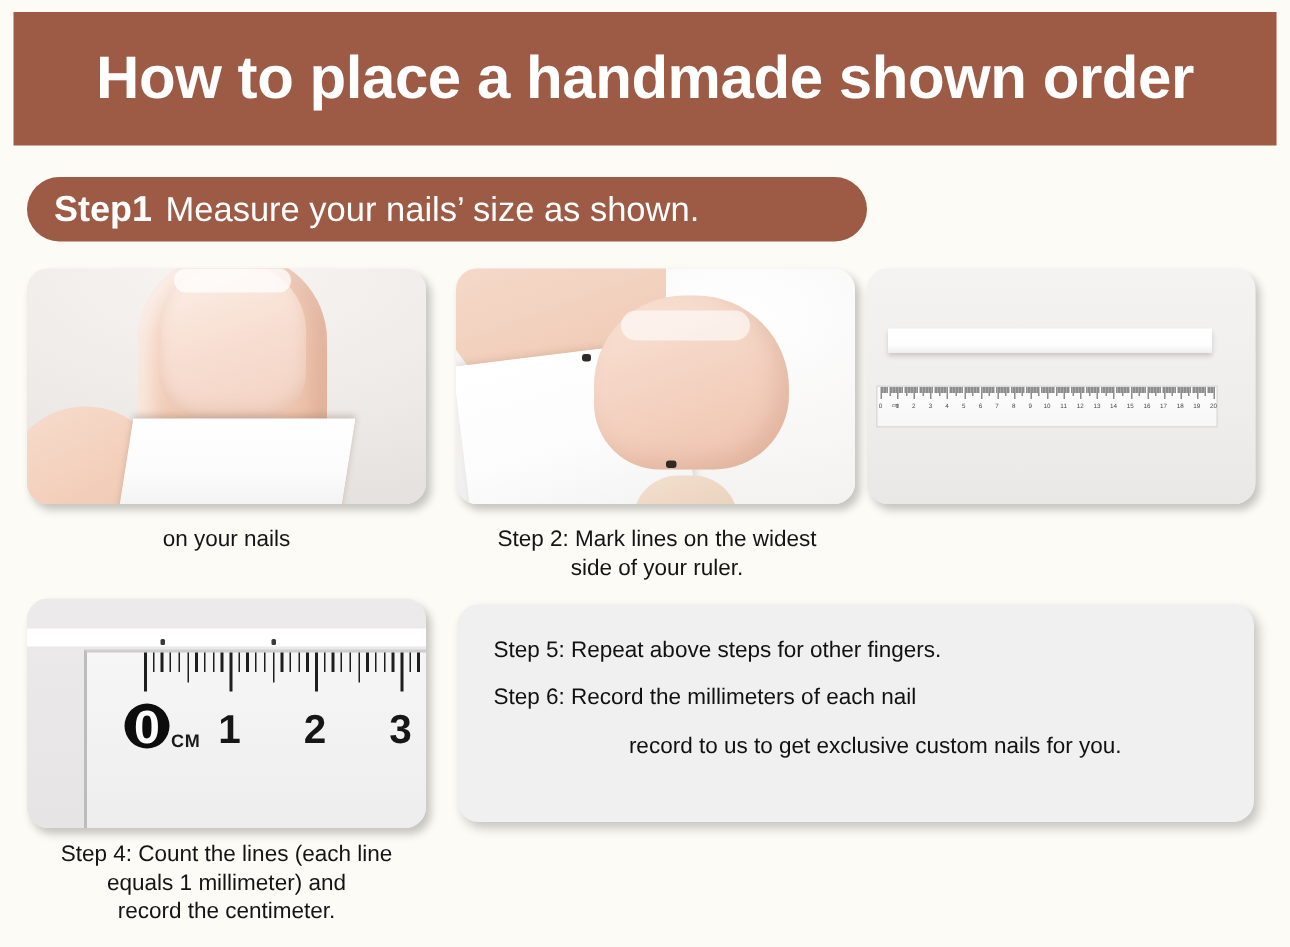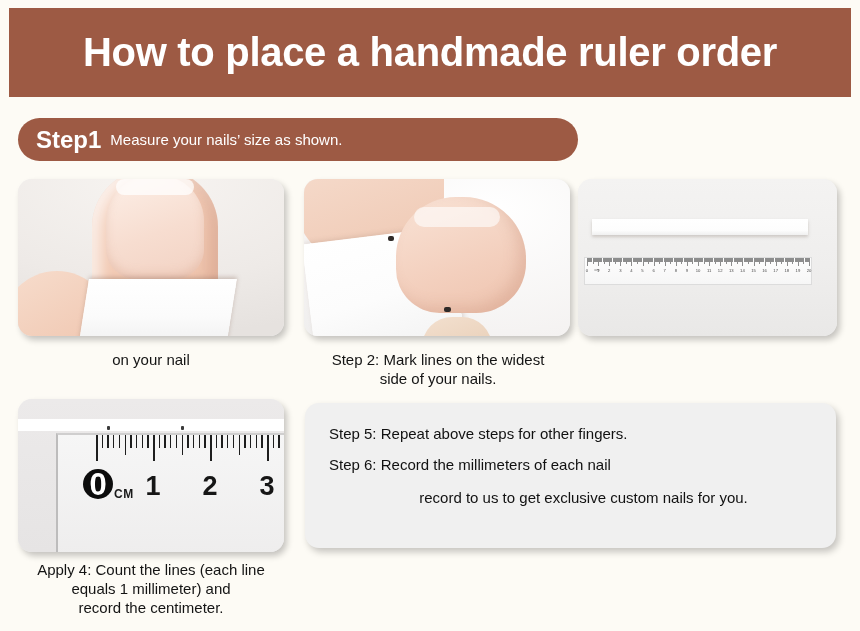--- a/index.html
+++ b/index.html
@@ -34,21 +34,21 @@
     background:#9d5a44;
     border-radius:22px;
     display:flex;align-items:center;
     padding-left:18px;
     box-sizing:border-box;
   }
   .step1-strong{
     color:#ffffff;font-size:24px;font-weight:bold;margin-right:9px;white-space:nowrap;
   }
   .step1-rest{
-    color:#ffffff;font-size:15px;font-weight:normal;white-space:nowrap;
+    color:#ffffff;font-size:23px;font-weight:normal;white-space:nowrap;
   }
 
   
   .card{
     position:absolute;
     background:#f1f1f1;
     border-radius:14px;
     box-shadow:3px 4px 6px rgba(0,0,0,0.22);
     overflow:hidden;
   }
@@ -200,21 +200,21 @@
   }
   .steps-line.two{line-height:21px;margin-bottom:0;}
   .steps-line.two .ind{display:block;text-align:center;padding-left:26px;}
 </style>
 </head>
 <body>
 
 <div class="page">
 
   <div class="header-banner">
-    <div class="header-title">How to place a handmade ruler order</div>
+    <div class="header-title">How to place a handmade shown order</div>
   </div>
 
   <div class="step1-pill">
     <span class="step1-strong">Step1</span>
     <span class="step1-rest">Measure your nails’ size as shown.</span>
   </div>
 
   <div class="card card-a">
     <div class="photoA">
       <div class="knuckle"></div>
@@ -515,28 +515,28 @@
           <div class="zero" style="left: 80px; top: 70px; width: 30px; height: 30px; border-radius: 50%; background: rgb(13, 13, 13); color: rgb(255, 255, 255); display: flex; align-items: center; justify-content: center; line-height: 1; transform: translateX(-50%);">0</div>
           <div class="cm" style="left: 96px; top: 88px;">CM</div>
           <div class="lbl" style="left: 135px; top: 72px;">1</div>
           <div class="lbl" style="left: 192px; top: 72px;">2</div>
           <div class="lbl" style="left: 249px; top: 72px;">3</div>
         </div>
     </div>
   </div>
 
   <div class="caption cap-a">
-    <div>on your nail</div>
+    <div>on your nails</div>
   </div>
   <div class="caption cap-b">
     <div>Step 2: Mark lines on the widest</div>
-    <div>side of your nails.</div>
+    <div>side of your ruler.</div>
   </div>
   <div class="caption cap-d">
-    <div>Apply 4: Count the lines (each line</div>
+    <div>Step 4: Count the lines (each line</div>
     <div>equals 1 millimeter) and</div>
     <div>record the centimeter.</div>
   </div>
 
   <div class="steps-box">
     <div class="steps-line">Step 5: Repeat above steps for other fingers.</div>
     <div class="steps-line">Step 6: Record the millimeters of  each nail</div>
     <div class="steps-line two">
       <span class="ind">record to us to get exclusive custom nails for you.</span>
     </div>

